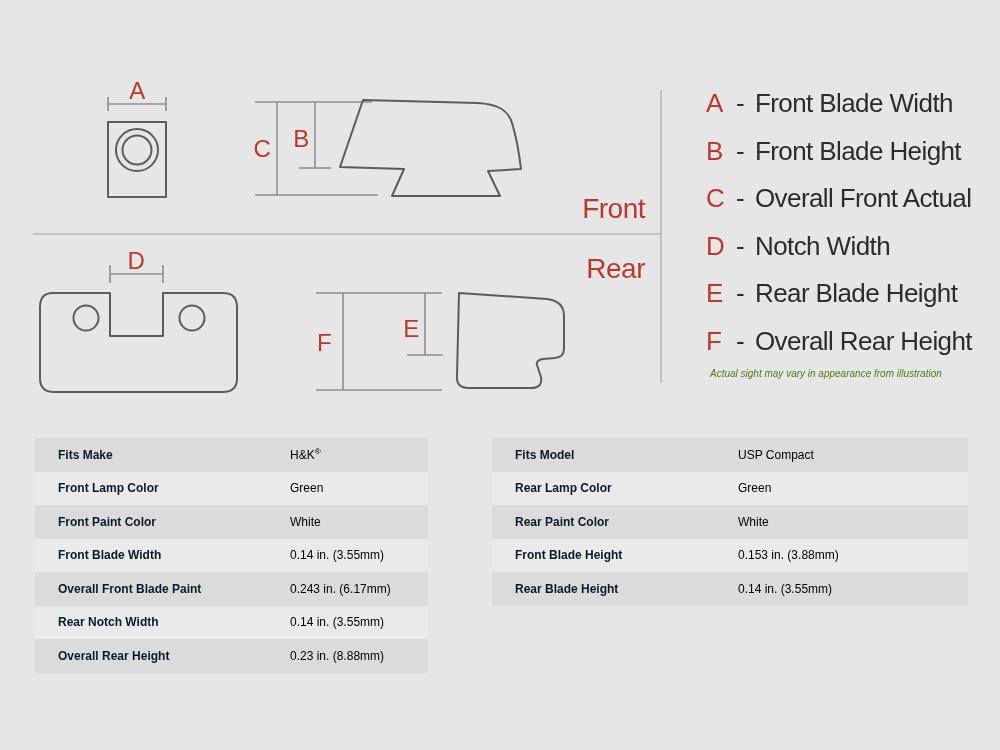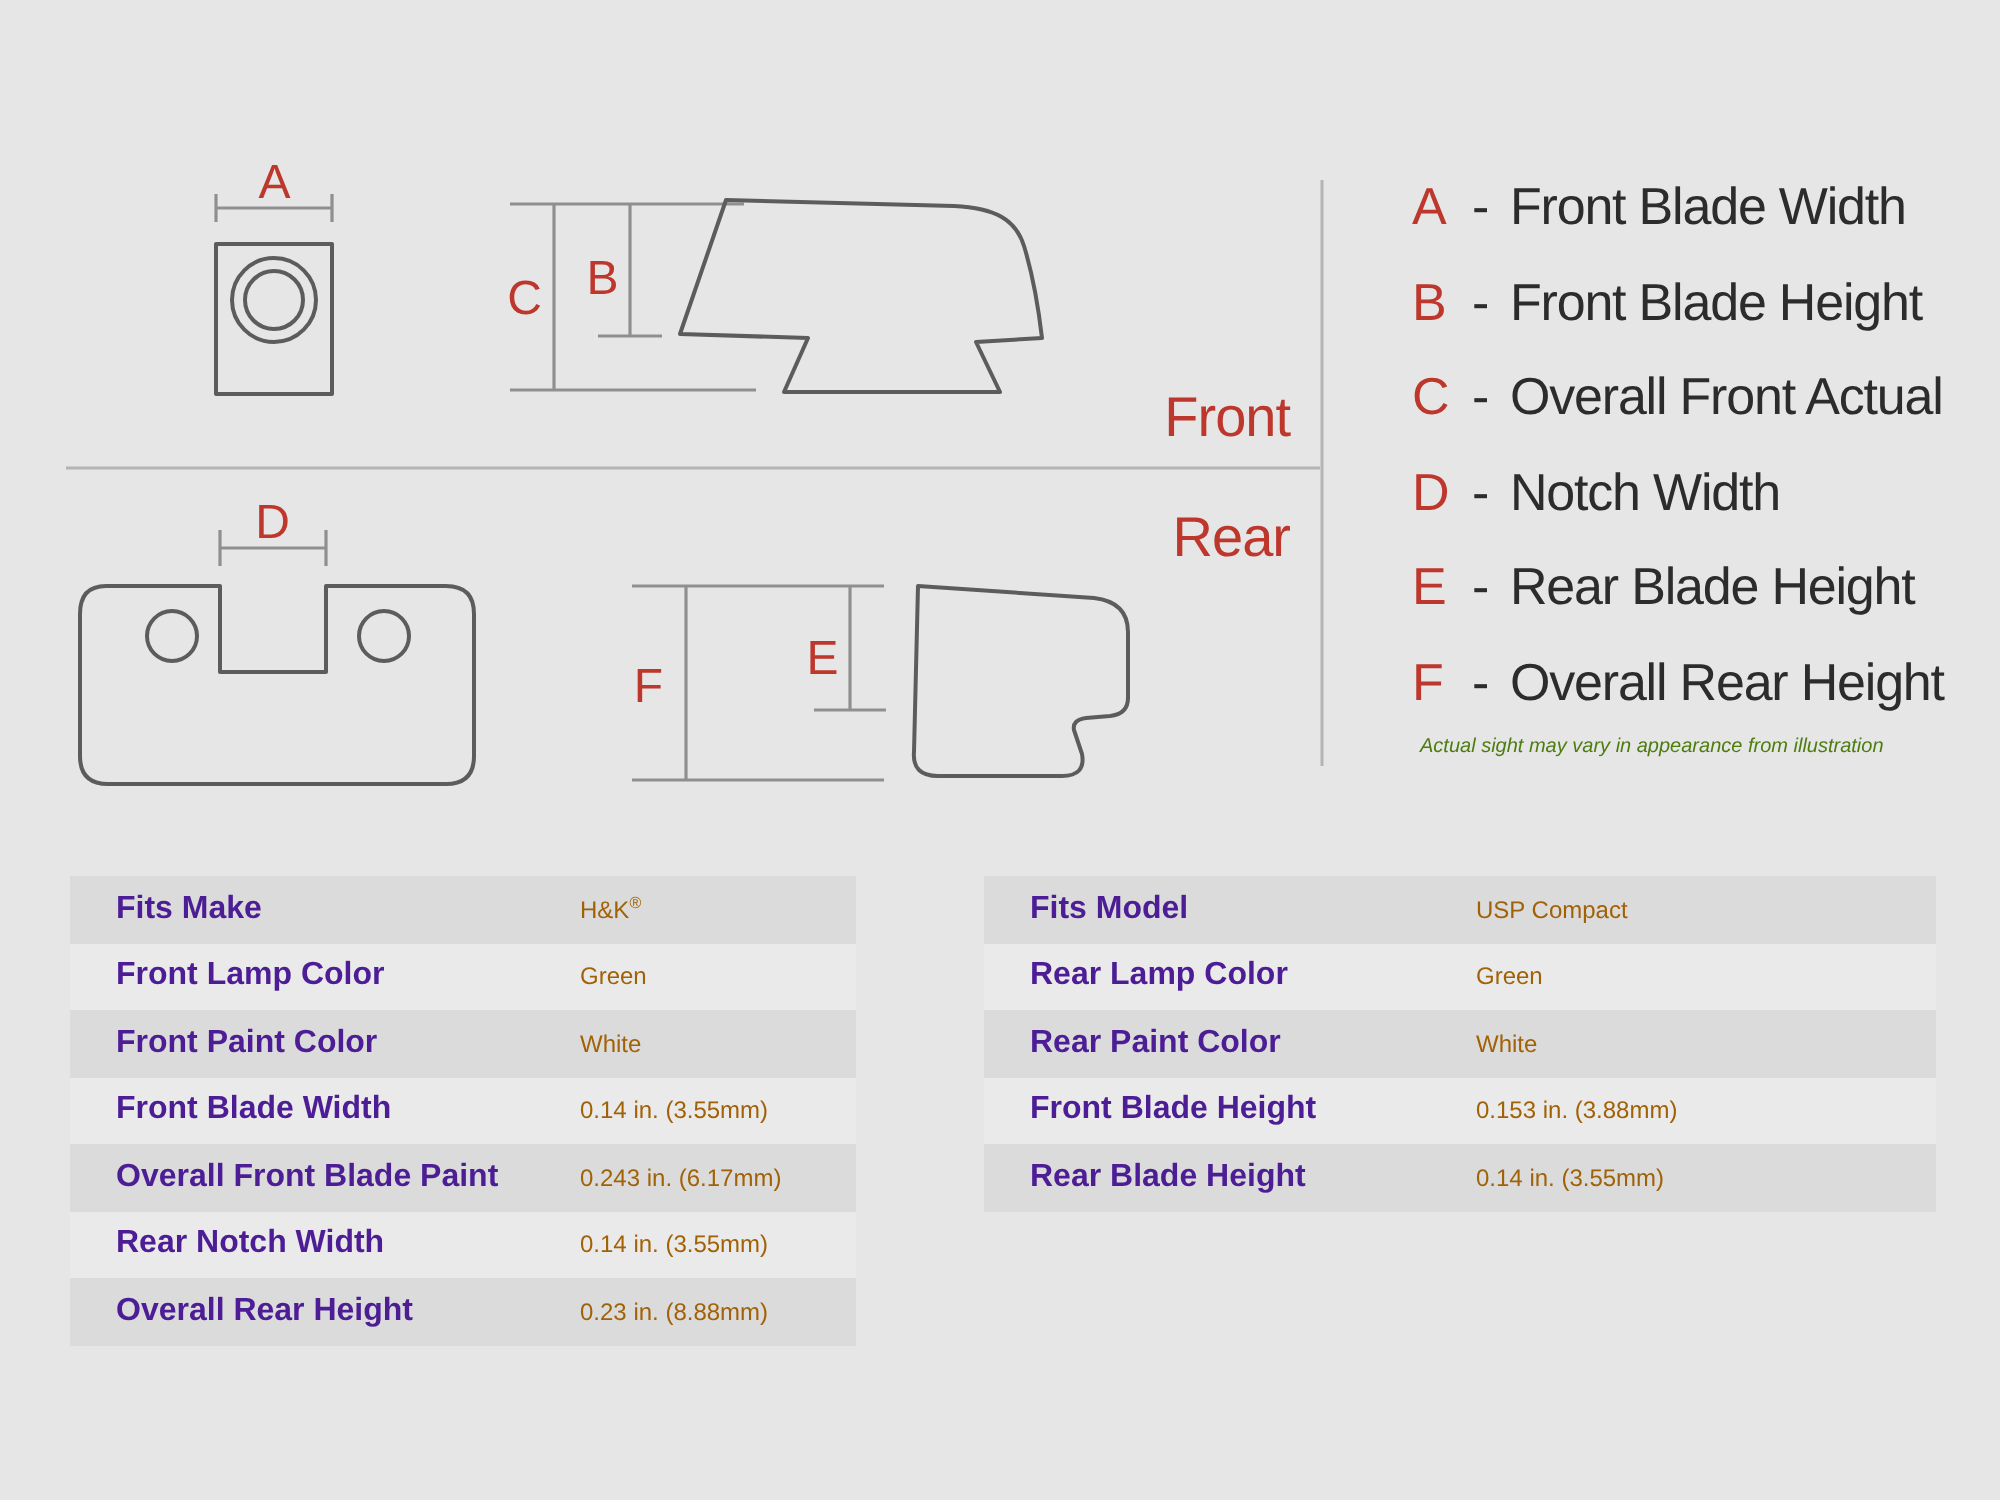--- a/index.html
+++ b/index.html
@@ -22,22 +22,22 @@
   .legend-label{white-space:nowrap;}
   .legend-note{position:absolute;left:710px;top:368px;width:270px;font-size:10px;font-style:italic;color:#4d7c0f;white-space:nowrap;}
 
   
   .spec-table{position:absolute;top:438px;display:flex;flex-direction:column;}
   .spec-table.left{left:35px;width:393px;}
   .spec-table.right{left:492px;width:476px;}
   .spec-row{position:relative;height:33.5px;display:flex;align-items:center;}
   .spec-row:nth-child(odd){background:#dbdbdb;}
   .spec-row:nth-child(even){background:#eaeaea;}
-  .spec-label{padding-left:23px;font-size:16px;font-weight:700;color:#4c1d95;}
-  .spec-value{position:absolute;font-size:12px;color:#a16207;}
+  .spec-label{padding-left:23px;font-size:12px;font-weight:700;color:#0f172a;}
+  .spec-value{position:absolute;font-size:12px;color:#000000;}
   .spec-table.left .spec-value{left:255px;}
   .spec-table.right .spec-value{left:246px;}
   .spec-value sup{font-size:8px;}
 </style>
 </head>
 <body>
 
 <div class="page">
 
   <svg class="diagram" width="1000" height="430" viewBox="0 0 1000 430">

